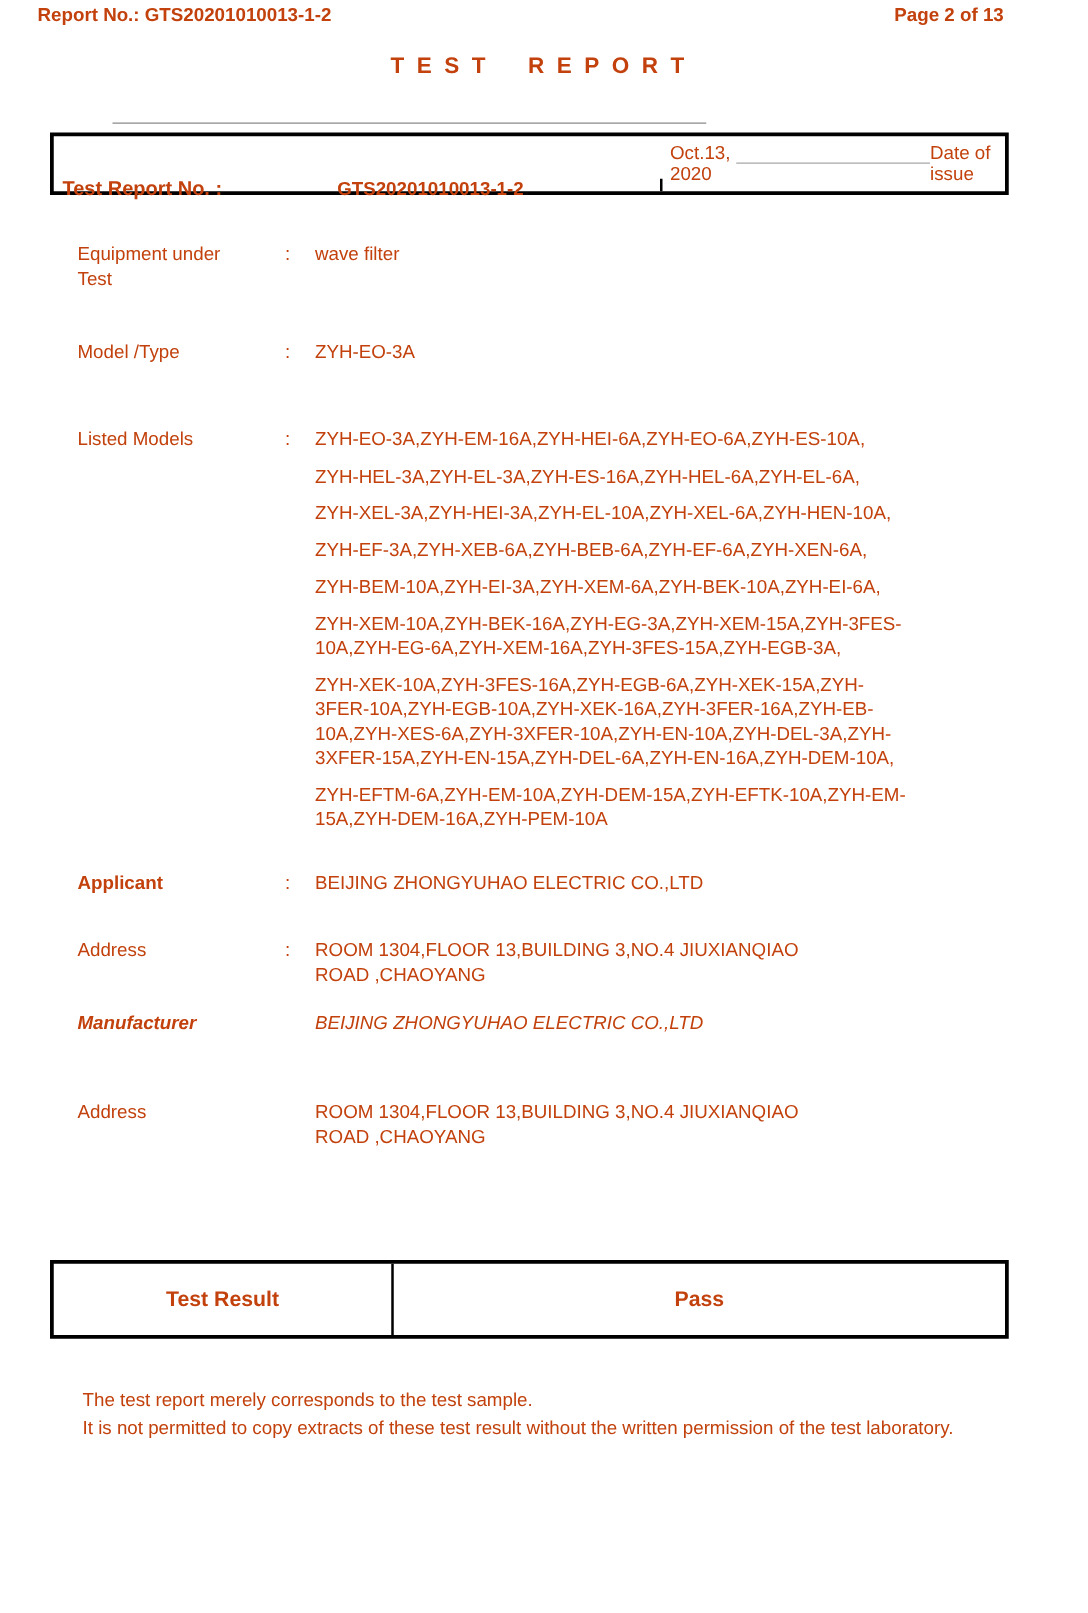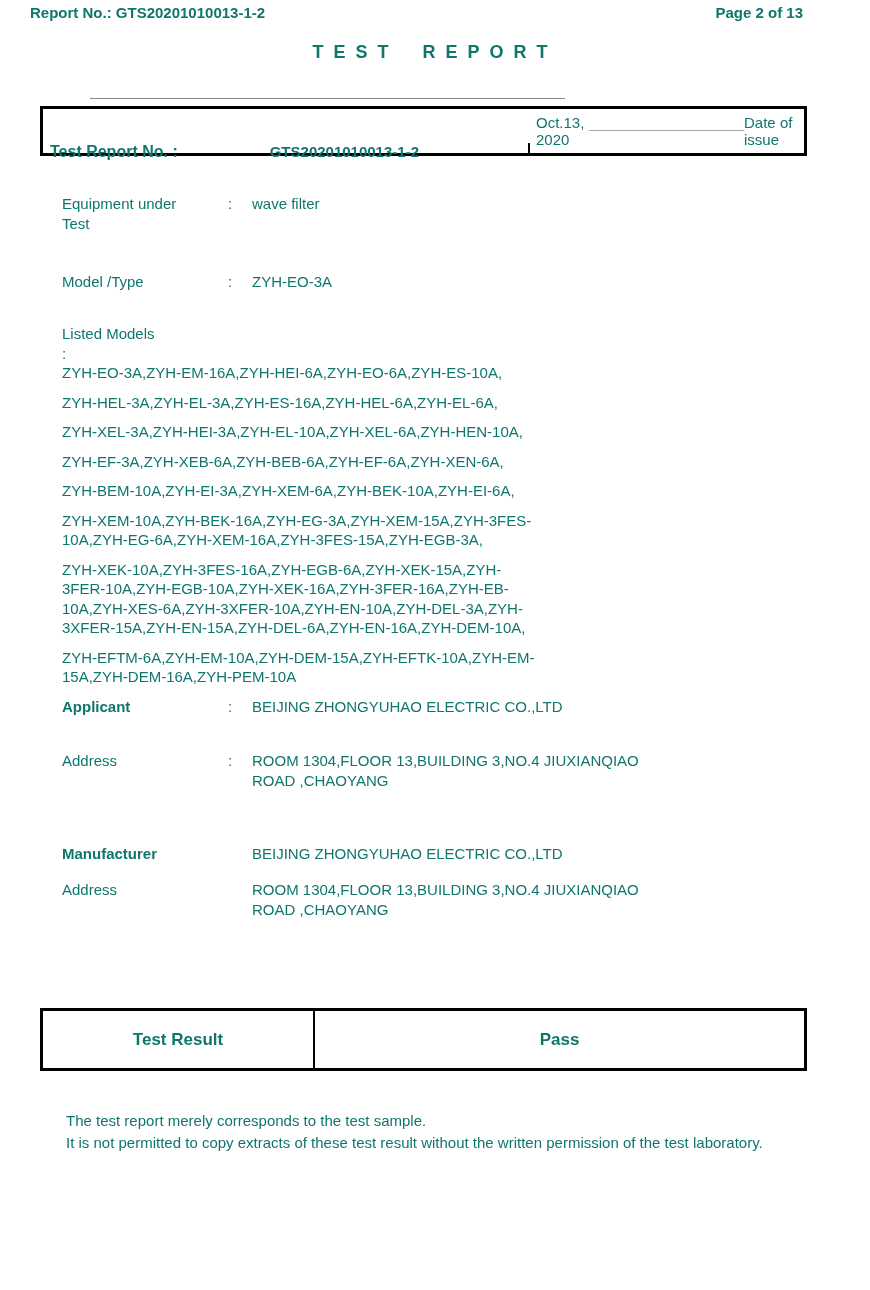--- a/index.html
+++ b/index.html
@@ -1,21 +1,21 @@
 <!DOCTYPE html>
 <html><head>
 <meta charset="utf-8">
 <style>
   html,body{margin:0;padding:0;background:#ffffff;}
   .page{
     position:relative;
     width:870px;height:1290px;
     background:#ffffff;
     font-family:"Liberation Sans", sans-serif;
-    color:#0f766e;
+    color:#c2410c;
     overflow:hidden;
   }
   
   .hdr-left{position:absolute;top:4px;left:30px;font-size:15px;font-weight:bold;}
   .hdr-right{position:absolute;top:4px;right:67px;font-size:15px;font-weight:bold;}
   
   .title{
     position:absolute;top:42px;left:0;width:100%;
     text-align:center;font-size:18px;font-weight:bold;
     letter-spacing:10px;word-spacing:9px;white-space:nowrap;
@@ -97,21 +97,21 @@
     <div class="colon">:</div>
     <div class="value">wave filter</div>
   </div>
 
   <div class="row" style="top:272px;">
     <div class="label">Model /Type</div>
     <div class="colon">:</div>
     <div class="value">ZYH-EO-3A</div>
   </div>
 
-  <div class="row" style="top:324px;flex-direction:column;">
+  <div class="row" style="top:342px;">
     <div class="label">Listed Models</div>
     <div class="colon">:</div>
     <div class="value models">
       <div class="group">
         <div class="mline">ZYH-EO-3A,ZYH-EM-16A,ZYH-HEI-6A,ZYH-EO-6A,ZYH-ES-10A,</div>
       </div>
       <div class="group">
         <div class="mline">ZYH-HEL-3A,ZYH-EL-3A,ZYH-ES-16A,ZYH-HEL-6A,ZYH-EL-6A,</div>
       </div>
       <div class="group">
@@ -148,21 +148,21 @@
 
   <div class="row" style="top:751px;">
     <div class="label">Address</div>
     <div class="colon">:</div>
     <div class="value">
       <div class="vline">ROOM 1304,FLOOR 13,BUILDING 3,NO.4 JIUXIANQIAO</div>
       <div class="vline">ROAD ,CHAOYANG</div>
     </div>
   </div>
 
-  <div class="row" style="top:844px;">
+  <div class="row" style="top:809px;font-style:italic;">
     <div class="label bold">Manufacturer</div>
     <div class="colon"></div>
     <div class="value">BEIJING ZHONGYUHAO ELECTRIC CO.,LTD</div>
   </div>
 
   <div class="row" style="top:880px;">
     <div class="label">Address</div>
     <div class="colon"></div>
     <div class="value">
       <div class="vline">ROOM 1304,FLOOR 13,BUILDING 3,NO.4 JIUXIANQIAO</div>

